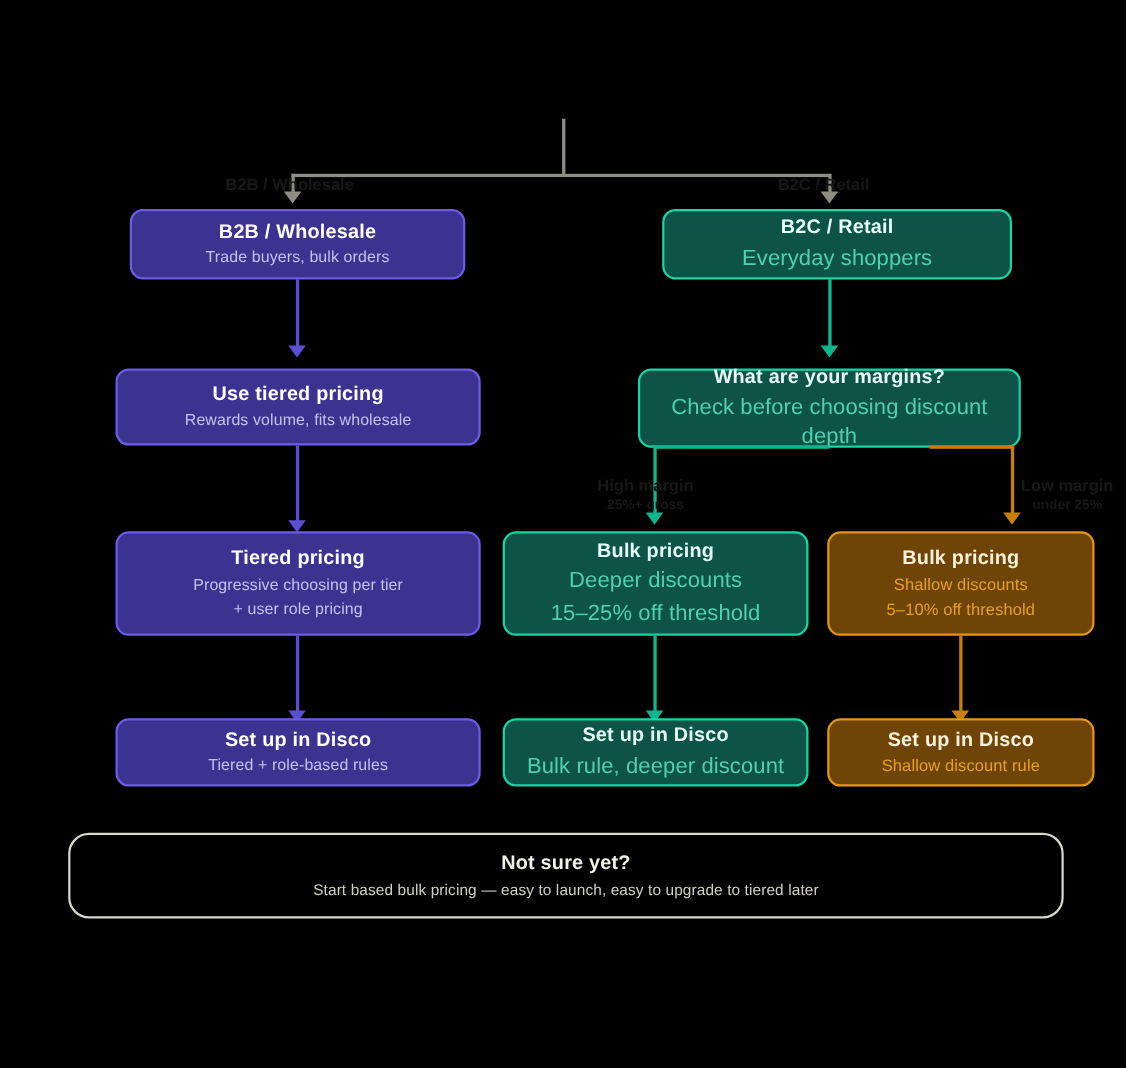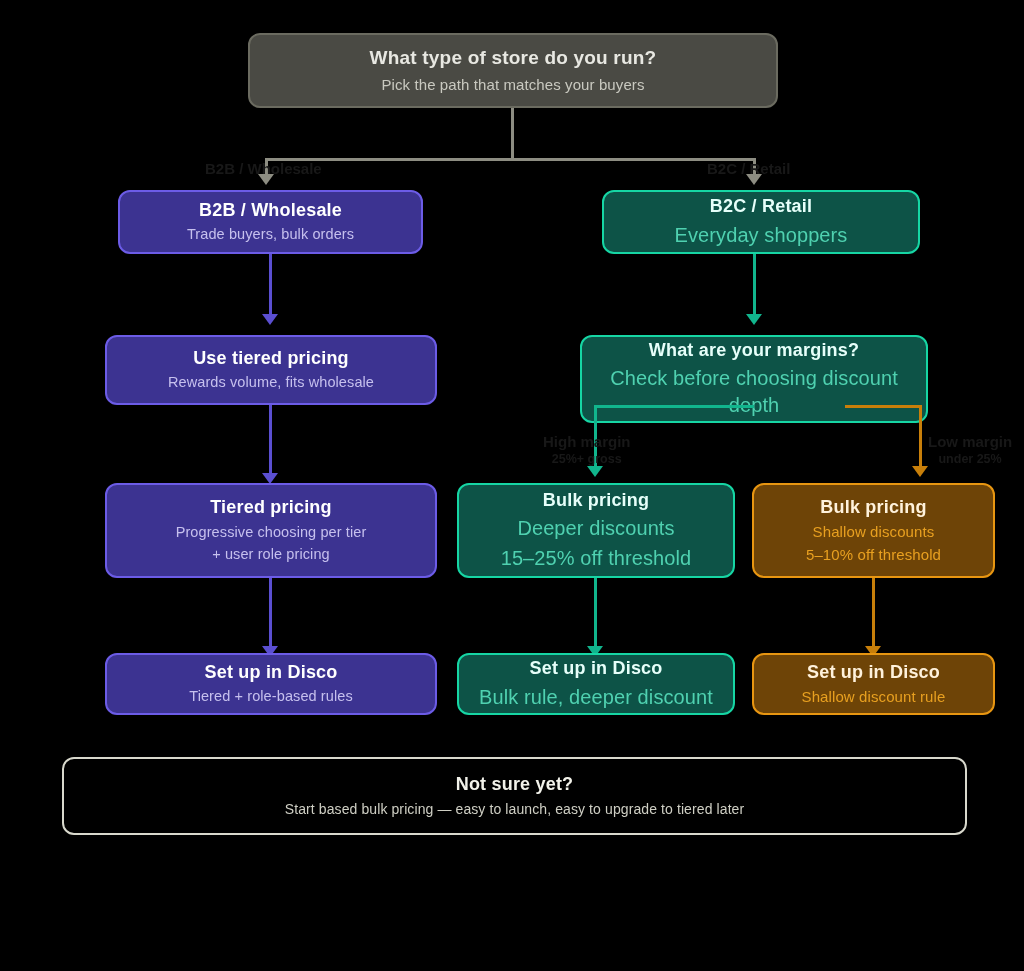--- a/index.html
+++ b/index.html
@@ -68,21 +68,21 @@
     background: #6e4407;
     border-color: #e89611;
   }
   .n-orange .title { color: #fff2dc; font-size: 18px; }
   .n-orange .sub   { color: #e8a020; font-size: 15px; margin-top: 3px; }
 
   
   .n-note {
     background: #000000;
     border: 2px solid #d8d8cc;
-    border-radius: 12px;
+    border-radius: 19px;
   }
   .n-note .title { color: #f2f2ea; font-size: 18px; }
   .n-note .sub   { color: #cfcfc4; font-size: 14px; margin-top: 4px; }
 
   
   .conn {
     position: absolute;
     background: #8d8d82;
   }
   .conn.v { width: 3px; }
@@ -113,24 +113,20 @@
     white-space: nowrap;
   }
   .edge-label .l1 { font-size: 15px; }
   .edge-label .l2 { font-size: 12.5px; display: block; }
 </style>
 </head>
 <body>
 
 <div id="canvas">
 
-  <div class="node n-root" style="left:248px; top:33px; width:530px; height:75px;">
-    <div class="title">What type of store do you run?</div>
-    <div class="sub">Pick the path that matches your buyers</div>
-  </div>
 
   <div class="conn v olive" style="left:511px; top:108px; height:52px;"></div>
 
   <div class="conn h olive" style="left:265px; top:158px; width:490px;"></div>
 
   <div class="conn v olive" style="left:265px; top:158px; height:20px;"></div>
   <div class="arrow" style="left:258px; top:174px;"></div>
 
   <div class="conn v olive" style="left:753px; top:158px; height:20px;"></div>
   <div class="arrow" style="left:746px; top:174px;"></div>
@@ -159,21 +155,21 @@
   <div class="arrow green" style="left:746px; top:314px;"></div>
 
   <div class="node n-purple" style="left:105px; top:335px; width:332px; height:70px;">
     <div class="title">Use tiered pricing</div>
     <div class="sub">Rewards volume, fits wholesale</div>
   </div>
 
   <div class="conn v purple" style="left:269px; top:405px; height:72px;"></div>
   <div class="arrow purple" style="left:262px; top:473px;"></div>
 
-  <div class="node n-green" style="left:580px; top:335px; width:348px; height:88px;">
+  <div class="node n-green" style="left:580px; top:335px; width:348px; height:72px;">
     <div class="title">What are your margins?</div>
     <div class="sub">Check before choosing discount depth</div>
   </div>
 
   <div class="conn h green" style="left:594px; top:405px; width:160px;"></div>
   <div class="conn v green" style="left:594px; top:405px; height:64px;"></div>
   <div class="arrow green" style="left:587px; top:466px;"></div>
 
   <div class="conn h orange" style="left:845px; top:405px; width:77px;"></div>
   <div class="conn v orange" style="left:919px; top:405px; height:64px;"></div>

